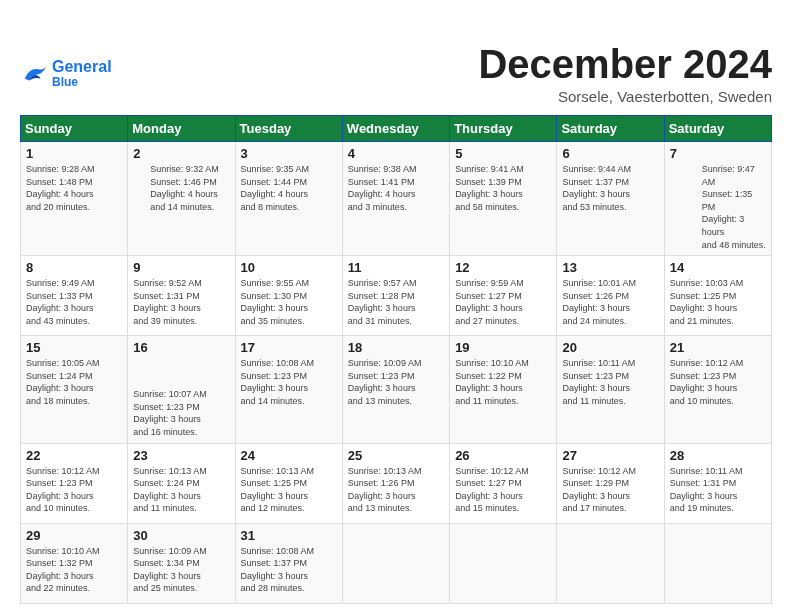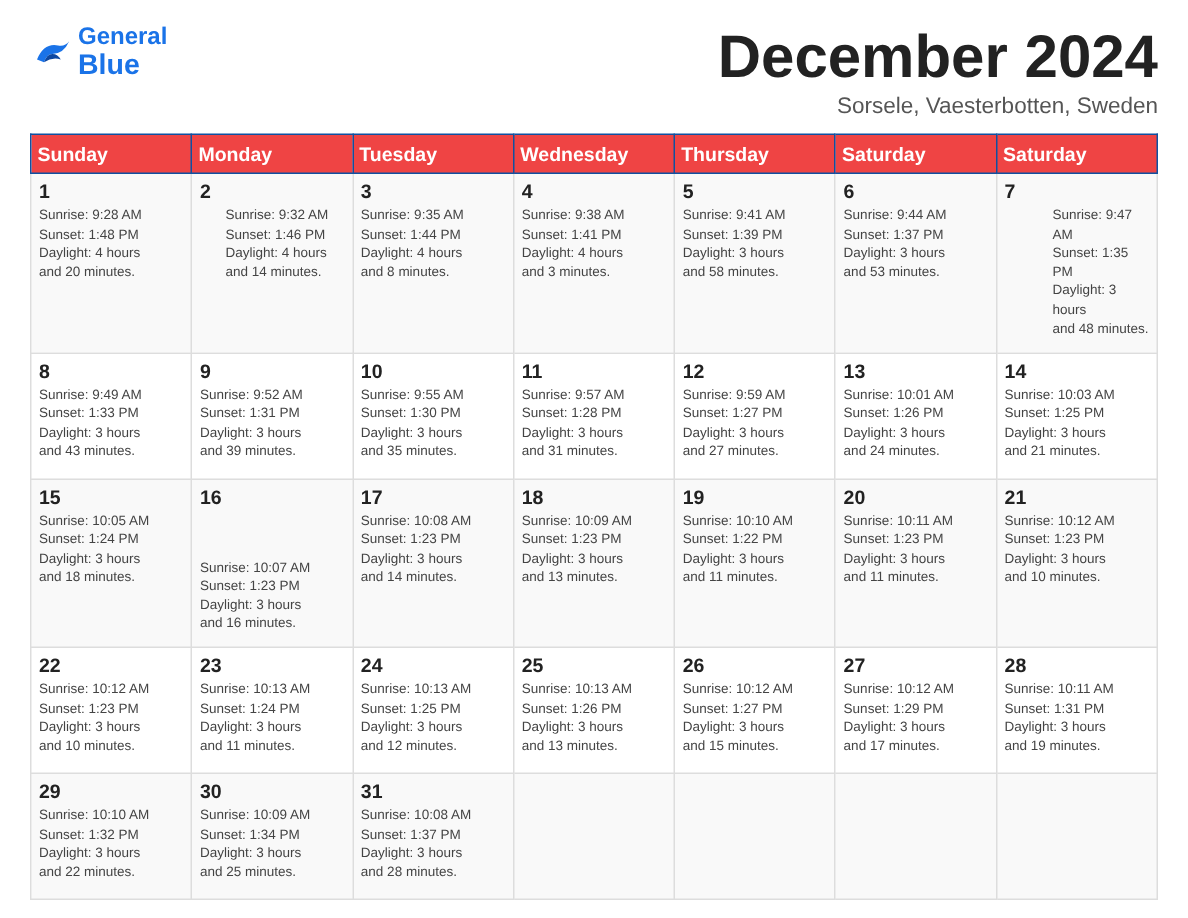--- a/index.html
+++ b/index.html
@@ -13,22 +13,23 @@
     .page {
       width: 792px;
       height: 612px;
       padding: 16px 20px 12px 20px;
       display: flex;
       flex-direction: column;
     }
     .header {
       display: flex;
       justify-content: space-between;
-      align-items: flex-start;
+      align-items: center;
       margin-bottom: 10px;
+      margin-top: 26px;
     }
     .logo {
       display: flex;
       align-items: center;
       gap: 4px;
     }
     .logo-bird {
       width: 28px;
       height: 28px;
     }
@@ -46,21 +47,21 @@
       color: #555;
       margin-top: 2px;
     }
     .calendar-table {
       width: 100%;
       border-collapse: collapse;
       flex: 1;
       table-layout: fixed;
     }
     .calendar-table thead th {
-      background-color: #ef4444;
+      background-color: #15803d;
       color: #fff;
       font-size: 13px;
       font-weight: bold;
       padding: 5px 4px;
       text-align: left;
       border: 1px solid #1050a0;
     }
     .calendar-table tbody td {
       vertical-align: top;
       border: 1px solid #ddd;
@@ -94,21 +95,21 @@
 
 <div class="page">
   <div class="header">
     <div class="logo">
       <svg class="logo-bird" viewBox="0 0 30 30" xmlns="http://www.w3.org/2000/svg">
         <path d="M5 20 Q10 8 20 10 Q25 11 28 7 Q24 16 16 16 Q12 16 10 22 Z" fill="#1a73e8"></path>
         <path d="M10 22 Q12 16 16 16 Q20 16 22 20 Q16 18 10 22 Z" fill="#0d47a1"></path>
       </svg>
       <div>
         <div style="font-size:16px;font-weight:bold;color:#1a73e8;line-height:1.1;">General</div>
-        <div style="font-size:19px;font-weight:bold;color:#1a73e8;line-height:1.1;">Blue</div>
+        <div style="font-size:12px;font-weight:bold;color:#1a73e8;line-height:1.1;">Blue</div>
       </div>
     </div>
     <div class="title-block">
       <div class="calendar-title">December 2024</div>
       <div class="calendar-subtitle">Sorsele, Vaesterbotten, Sweden</div>
     </div>
   </div>
 
   <table class="calendar-table">
     <thead>

